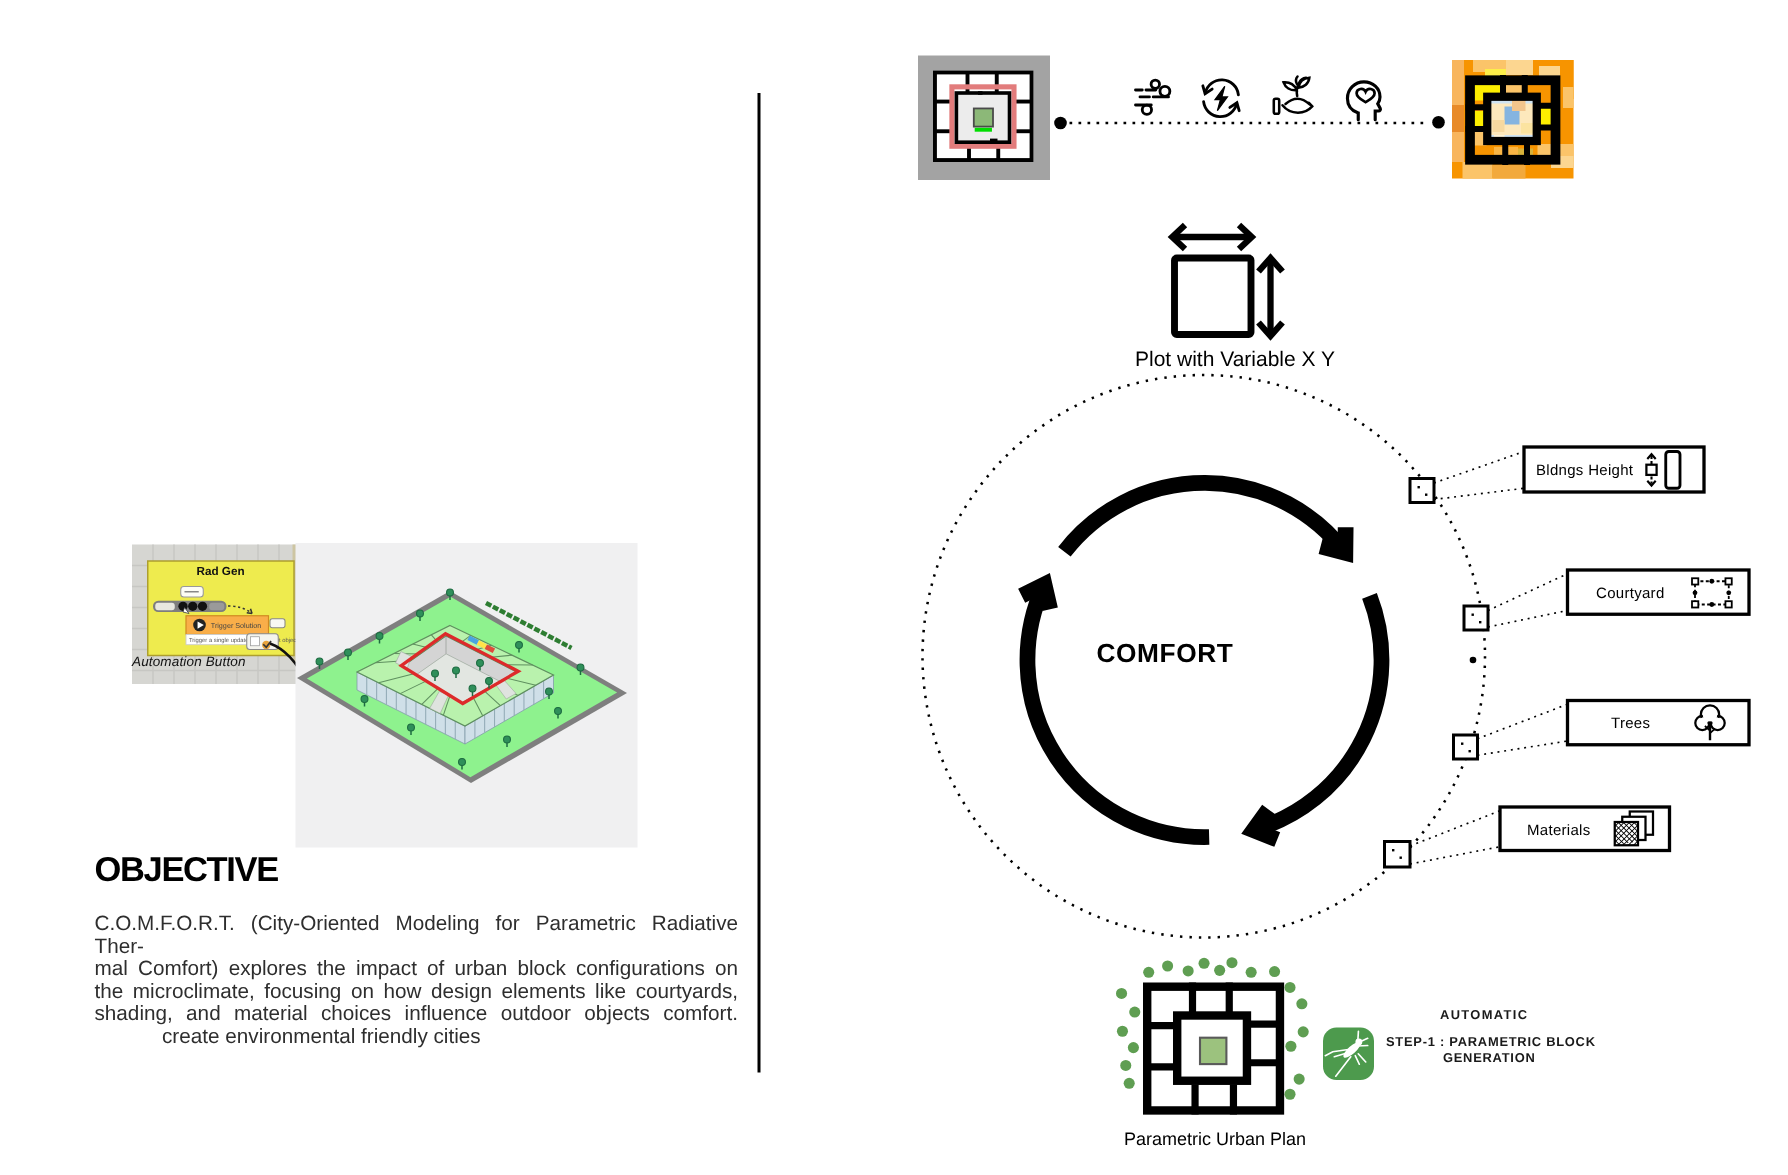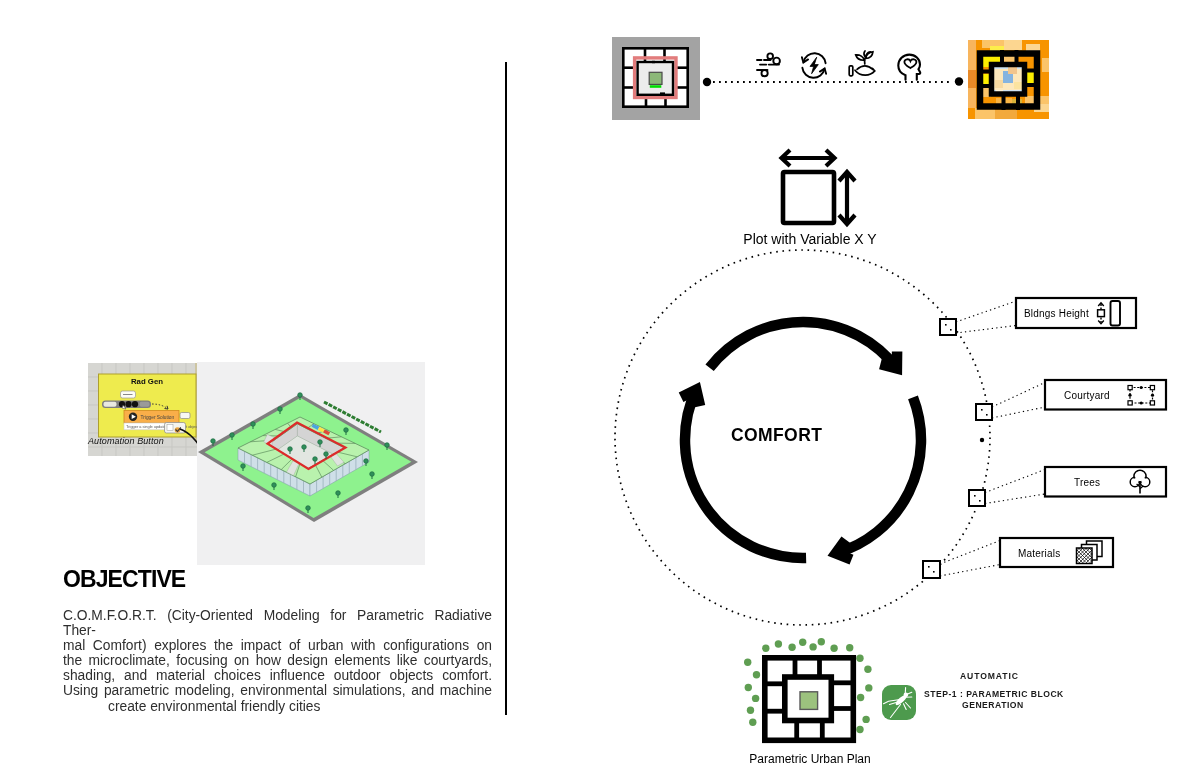--- a/index.html
+++ b/index.html
@@ -4,21 +4,21 @@
 <style>
   html,body{margin:0;padding:0;background:#fff;width:1192px;height:783px;overflow:hidden;}
   body{font-family:"Liberation Sans", sans-serif;position:relative;}
   .abs{position:absolute;}
   #vline{left:505px;top:62px;width:1.5px;height:653px;background:#000;}
   #objective{left:63px;top:566px;font-size:23px;font-weight:bold;letter-spacing:-0.9px;color:#000;}
   #para{left:63px;top:608px;width:429px;font-size:13.8px;line-height:15.1px;color:#2e2e2e;}
   #para div{text-align:justify;text-align-last:justify;}
   #para div.last{text-align-last:left;margin-left:45px;}
   #autob{left:88px;top:436px;font-size:9px;font-style:italic;color:#111;letter-spacing:0.1px;}
-  #plotlabel{left:730px;top:231px;width:160px;text-align:center;font-size:14px;color:#000;}
+  #plotlabel{left:730px;top:231px;width:160px;text-align:right;font-size:14px;color:#000;}
   #comfort{left:731px;top:425px;width:140px;text-align:left;font-size:17.5px;font-weight:bold;letter-spacing:0.4px;color:#000;}
   #pup{left:725px;top:752px;width:170px;text-align:center;font-size:12px;white-space:nowrap;color:#000;}
   #autotxt{left:960px;top:671px;font-size:8.6px;font-weight:bold;letter-spacing:0.9px;color:#1a1a1a;}
   #steptxt{left:924px;top:689px;width:150px;font-size:8.6px;font-weight:bold;letter-spacing:0.5px;color:#1a1a1a;line-height:10.8px;white-space:nowrap;}
 </style>
 </head>
 <body>
 <svg class="abs" style="left:0;top:0" width="1192" height="783" viewBox="0 0 1192 783">
 
   <g id="grayblock">
@@ -456,24 +456,23 @@
           <circle cx="315" cy="459" r="2.3"></circle>
       </g>
     </g>
   </g>
 </svg>
 
 <div class="abs" id="vline"></div>
 <div class="abs" id="objective">OBJECTIVE</div>
 <div class="abs" id="para">
   <div>C.O.M.F.O.R.T. (City-Oriented Modeling for Parametric Radiative Ther-</div>
-  <div>mal Comfort) explores the impact of urban with configurations on</div>
+  <div>mal Comfort) explores the impact of urban block configurations on</div>
   <div>the microclimate, focusing on how design elements like courtyards,</div>
   <div>shading, and material choices influence outdoor objects comfort.</div>
-  <div>Using parametric modeling, environmental simulations, and machine</div>
   <div class="last">create environmental friendly cities</div>
 </div>
 <div class="abs" id="autob">Automation Button</div>
 <div class="abs" id="plotlabel">Plot with Variable X Y</div>
 <div class="abs" id="comfort">COMFORT</div>
 <div class="abs" id="pup">Parametric Urban Plan</div>
 <div class="abs" id="autotxt">AUTOMATIC</div>
 <div class="abs" id="steptxt">STEP-1&nbsp;: PARAMETRIC BLOCK<br><span style="padding-left:38px">GENERATION</span></div>
 
 </body></html>

